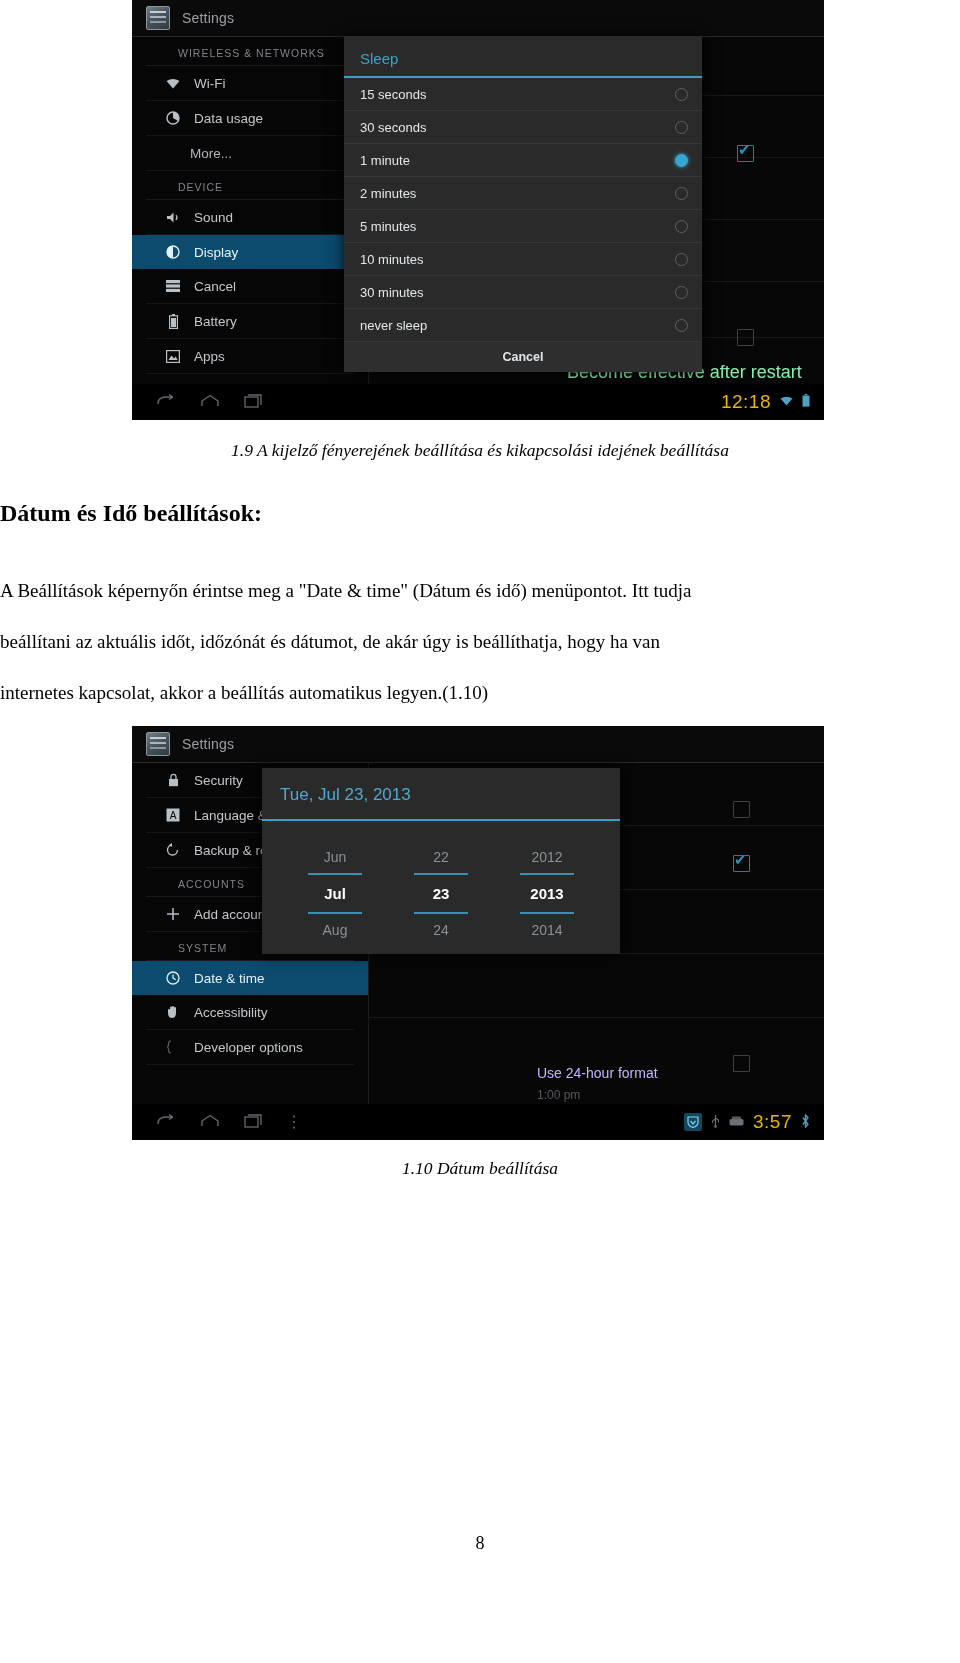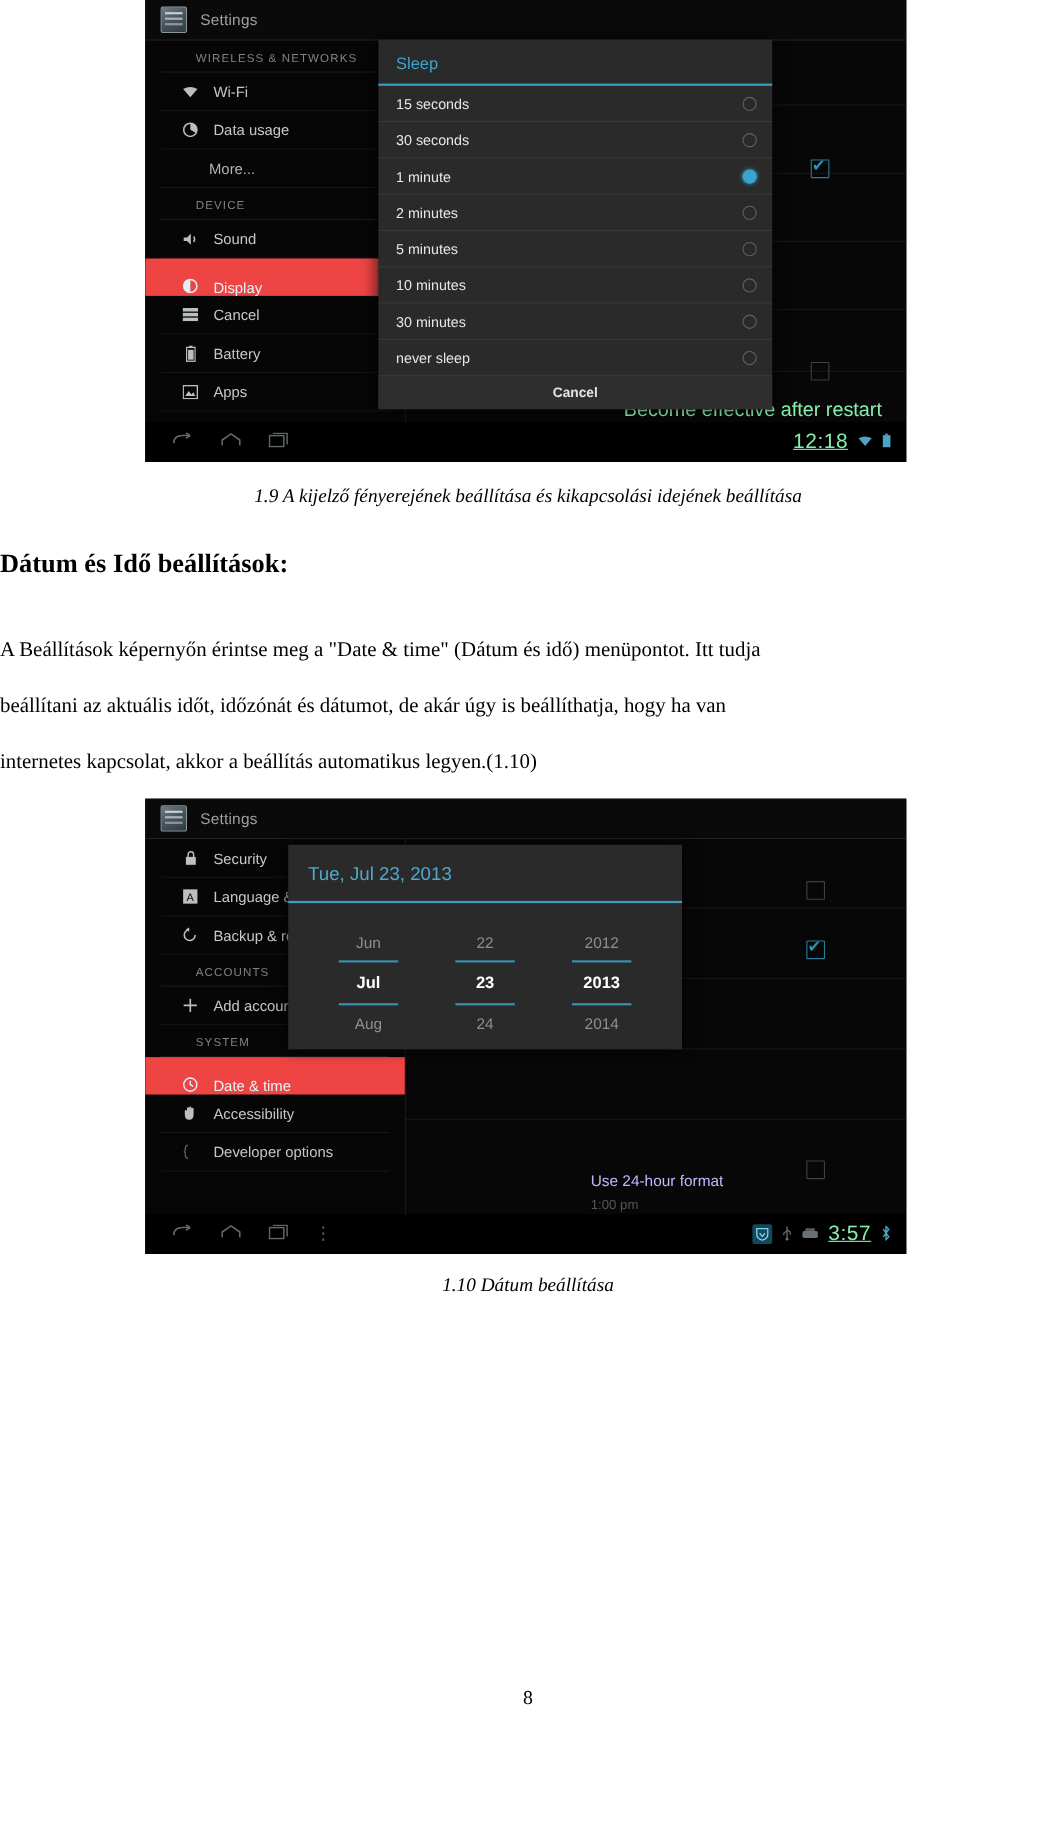--- a/index.html
+++ b/index.html
@@ -87,26 +87,25 @@
     display: flex;
     align-items: center;
     height: 34px;
     padding-left: 18px;
     color: #c3c8cb;
     font-size: 13.5px;
     border-bottom: 1px solid #161616;
     margin: 0 14px 0 14px;
   }
   .side-item.sel {
-    background: #ef4444;
+    background: #0c4a6e;
     color: #e6f3f7;
     margin: 0;
     padding-left: 32px;
     border-bottom: none;
-    align-items: flex-end;
   }
   .side-item.sub { padding-left: 44px; color: #b0b5b8; }
   .side-ico {
     width: 18px; height: 18px;
     margin-right: 12px;
     display: inline-flex; align-items: center; justify-content: center;
     color: #b9bfc3;
     font-size: 14px;
     line-height: 1;
   }
@@ -159,24 +158,23 @@
     margin-left: 24px;
     line-height: 1;
   }
   .nav-right {
     margin-left: auto;
     display: flex; align-items: center;
     padding-right: 14px;
     gap: 9px;
   }
   .nav-clock {
-    color: #86efac;
+    color: #eab308;
     font-size: 19px;
     letter-spacing: .5px;
-    text-decoration: underline;
   }
   .nav-sm { color: #5a7c8c; font-size: 12px; }
   .nav-badge {
     width: 18px; height: 18px;
     border-radius: 2px;
     background: #14485c;
     color: #7fd4ee;
     font-size: 12px;
     display: inline-flex; align-items: center; justify-content: center;
   }

